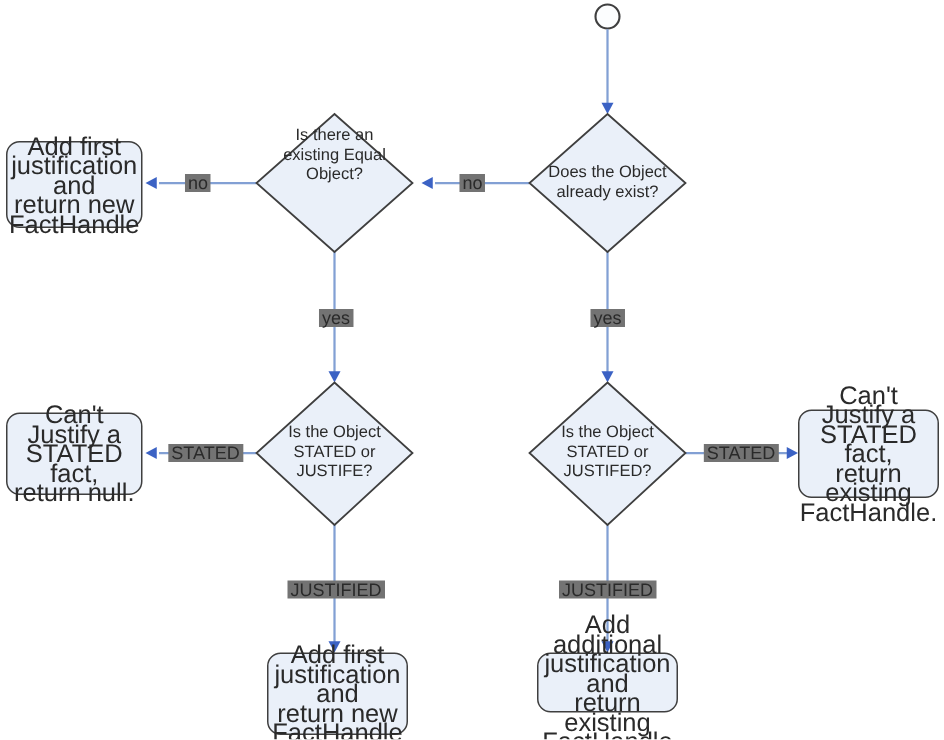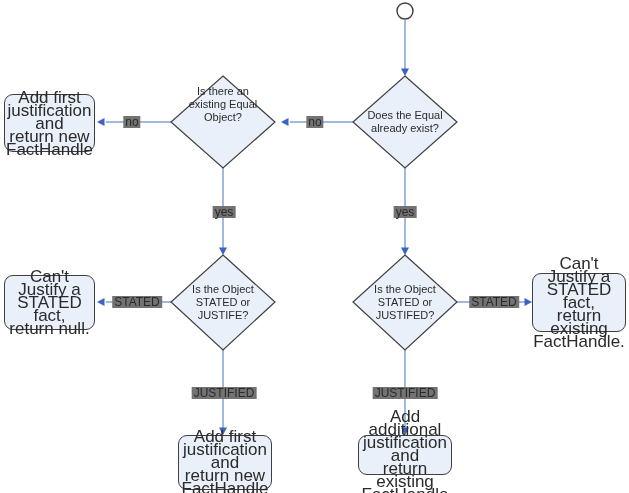--- a/index.html
+++ b/index.html
@@ -85,21 +85,21 @@
 
     <line class="edge-line" x1="405" y1="350" x2="405" y2="429"></line>
     <polygon class="arrowhead" points="401,427.5 409,427.5 405,435"></polygon>
 
     <polygon class="decision-shape" points="405,76 457,122 405,168 353,122"></polygon>
     <polygon class="decision-shape" points="223,76 275,122 223,168 171,122"></polygon>
     <polygon class="decision-shape" points="223,255 275,302 223,350 171,302"></polygon>
     <polygon class="decision-shape" points="405,255 457,302 405,350 353,302"></polygon>
   </svg>
 
-  <div class="dtext" style="left:405px; top:122px;">Does the Equal
+  <div class="dtext" style="left:405px; top:122px;">Does the Object
 already exist?</div>
   <div class="dtext" style="left:223px; top:104px;text-align:center;">Is there an
 existing Equal
 Object?</div>
   <div class="dtext" style="left:223px; top:302px;">Is the Object
 STATED or
 JUSTIFE?</div>
   <div class="dtext" style="left:405px; top:302px;">Is the Object
 STATED or
 JUSTIFED?</div>

